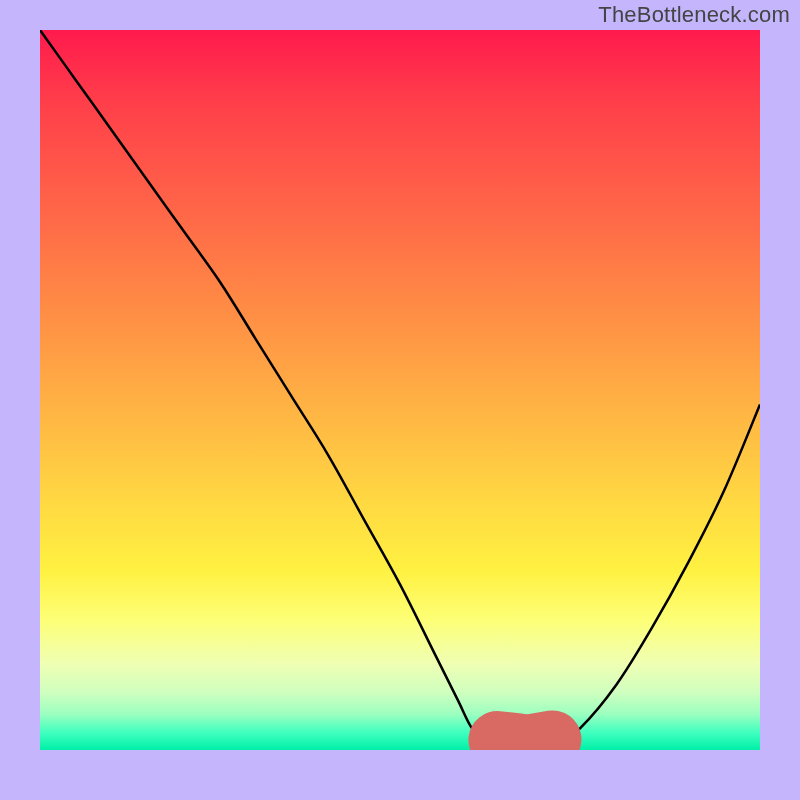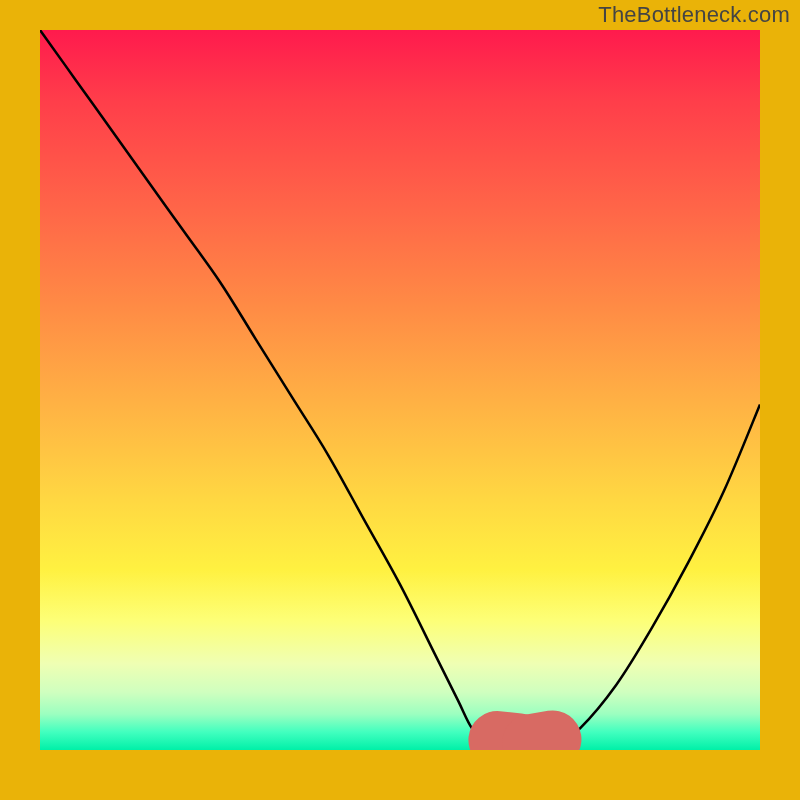--- a/index.html
+++ b/index.html
@@ -8,21 +8,21 @@
     background: #000;
     width: 800px;
     height: 800px;
     overflow: hidden;
     font-family: Arial, Helvetica, sans-serif;
   }
   .frame {
     position: relative;
     width: 800px;
     height: 800px;
-    background: #eab308;
+    background: #c4b5fd;
   }
   .watermark {
     position: absolute;
     top: 2px;
     right: 10px;
     color: #444;
     font-size: 22px;
     font-weight: 500;
     letter-spacing: 0.2px;
   }

